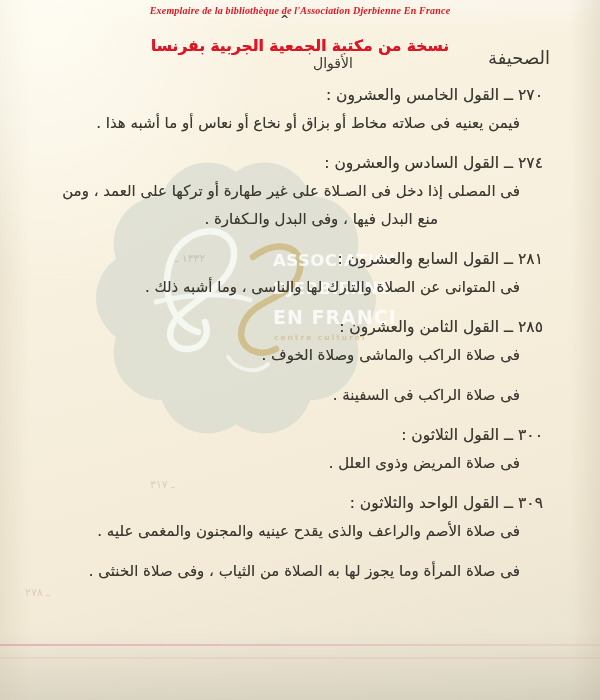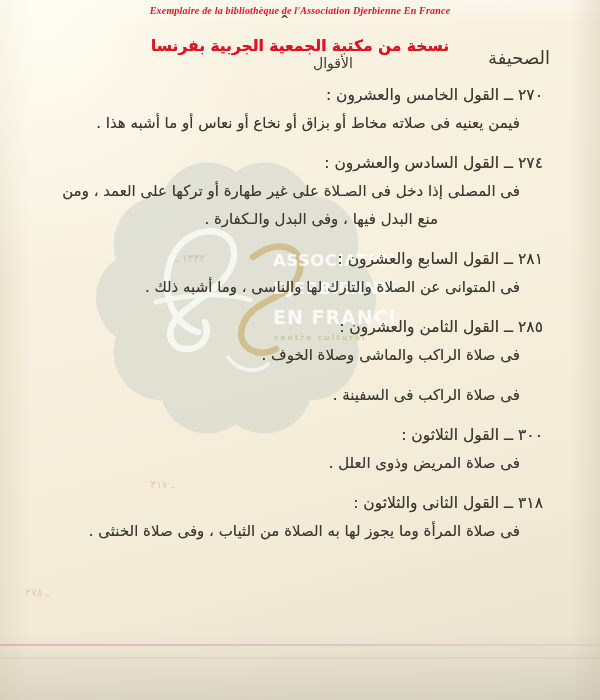--- a/index.html
+++ b/index.html
@@ -117,20 +117,23 @@
         <div class="entry-line">فى صلاة الراكب والماشى وصلاة الخوف .</div>
       </div>
       <div class="entry">
         <div class="entry-line">فى صلاة الراكب فى السفينة .</div>
       </div>
       <div class="entry">
         <div class="entry-heading"><span class="pg">٣٠٠</span><span> ــ </span><span>القول الثلاثون :</span></div>
         <div class="entry-line">فى صلاة المريض وذوى العلل .</div>
       </div>
       <div class="entry">
-        <div class="entry-heading"><span class="pg">٣١٨</span><span> ــ </span><span>القول الثانى والثلاثون :</span></div>
+        <div class="entry-heading"><span class="pg">٣٠٩</span><span> ــ </span><span>القول الواحد والثلاثون :</span></div>
+        <div class="entry-line">فى صلاة الأصم والراعف والذى يقدح عينيه والمجنون والمغمى عليه .</div>
+      </div>
+      <div class="entry">
         <div class="entry-line">فى صلاة المرأة وما يجوز لها به الصلاة من الثياب ، وفى صلاة الخنثى .</div>
       </div>
     </div>
 
   <div class="pink-line p1"></div>
   <div class="pink-line p2"></div>
 </div>
 
 </body></html>

